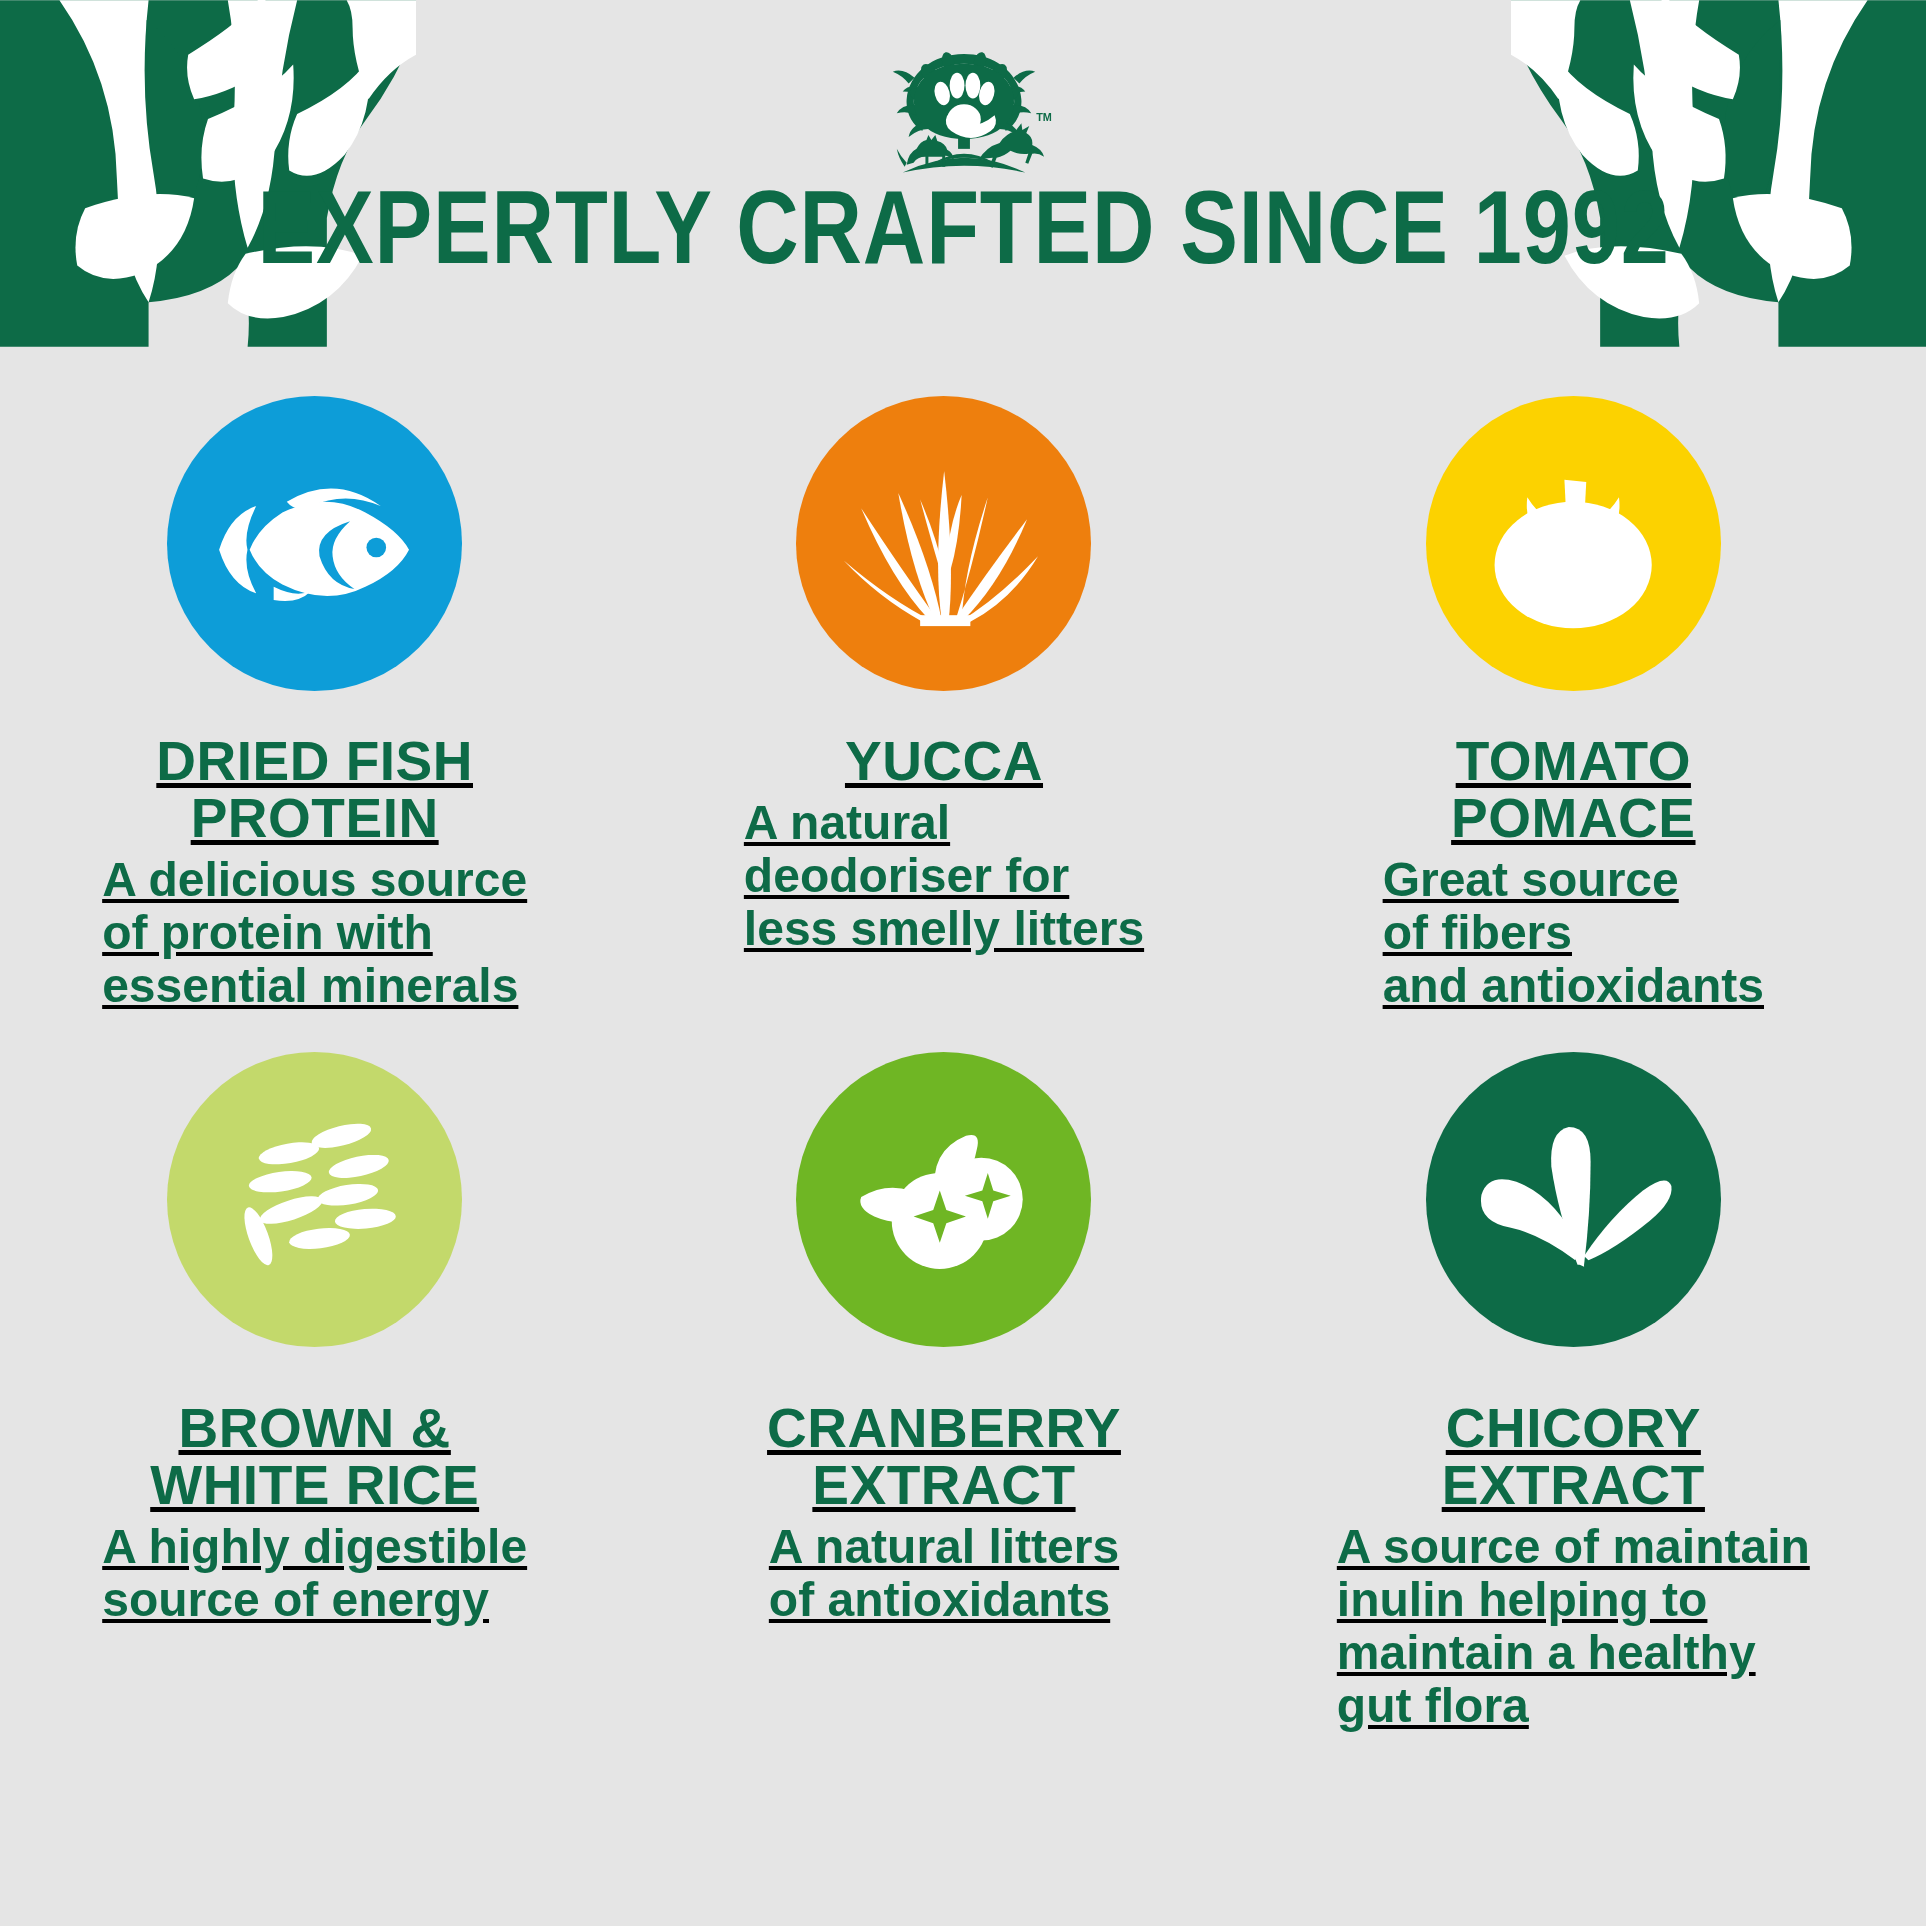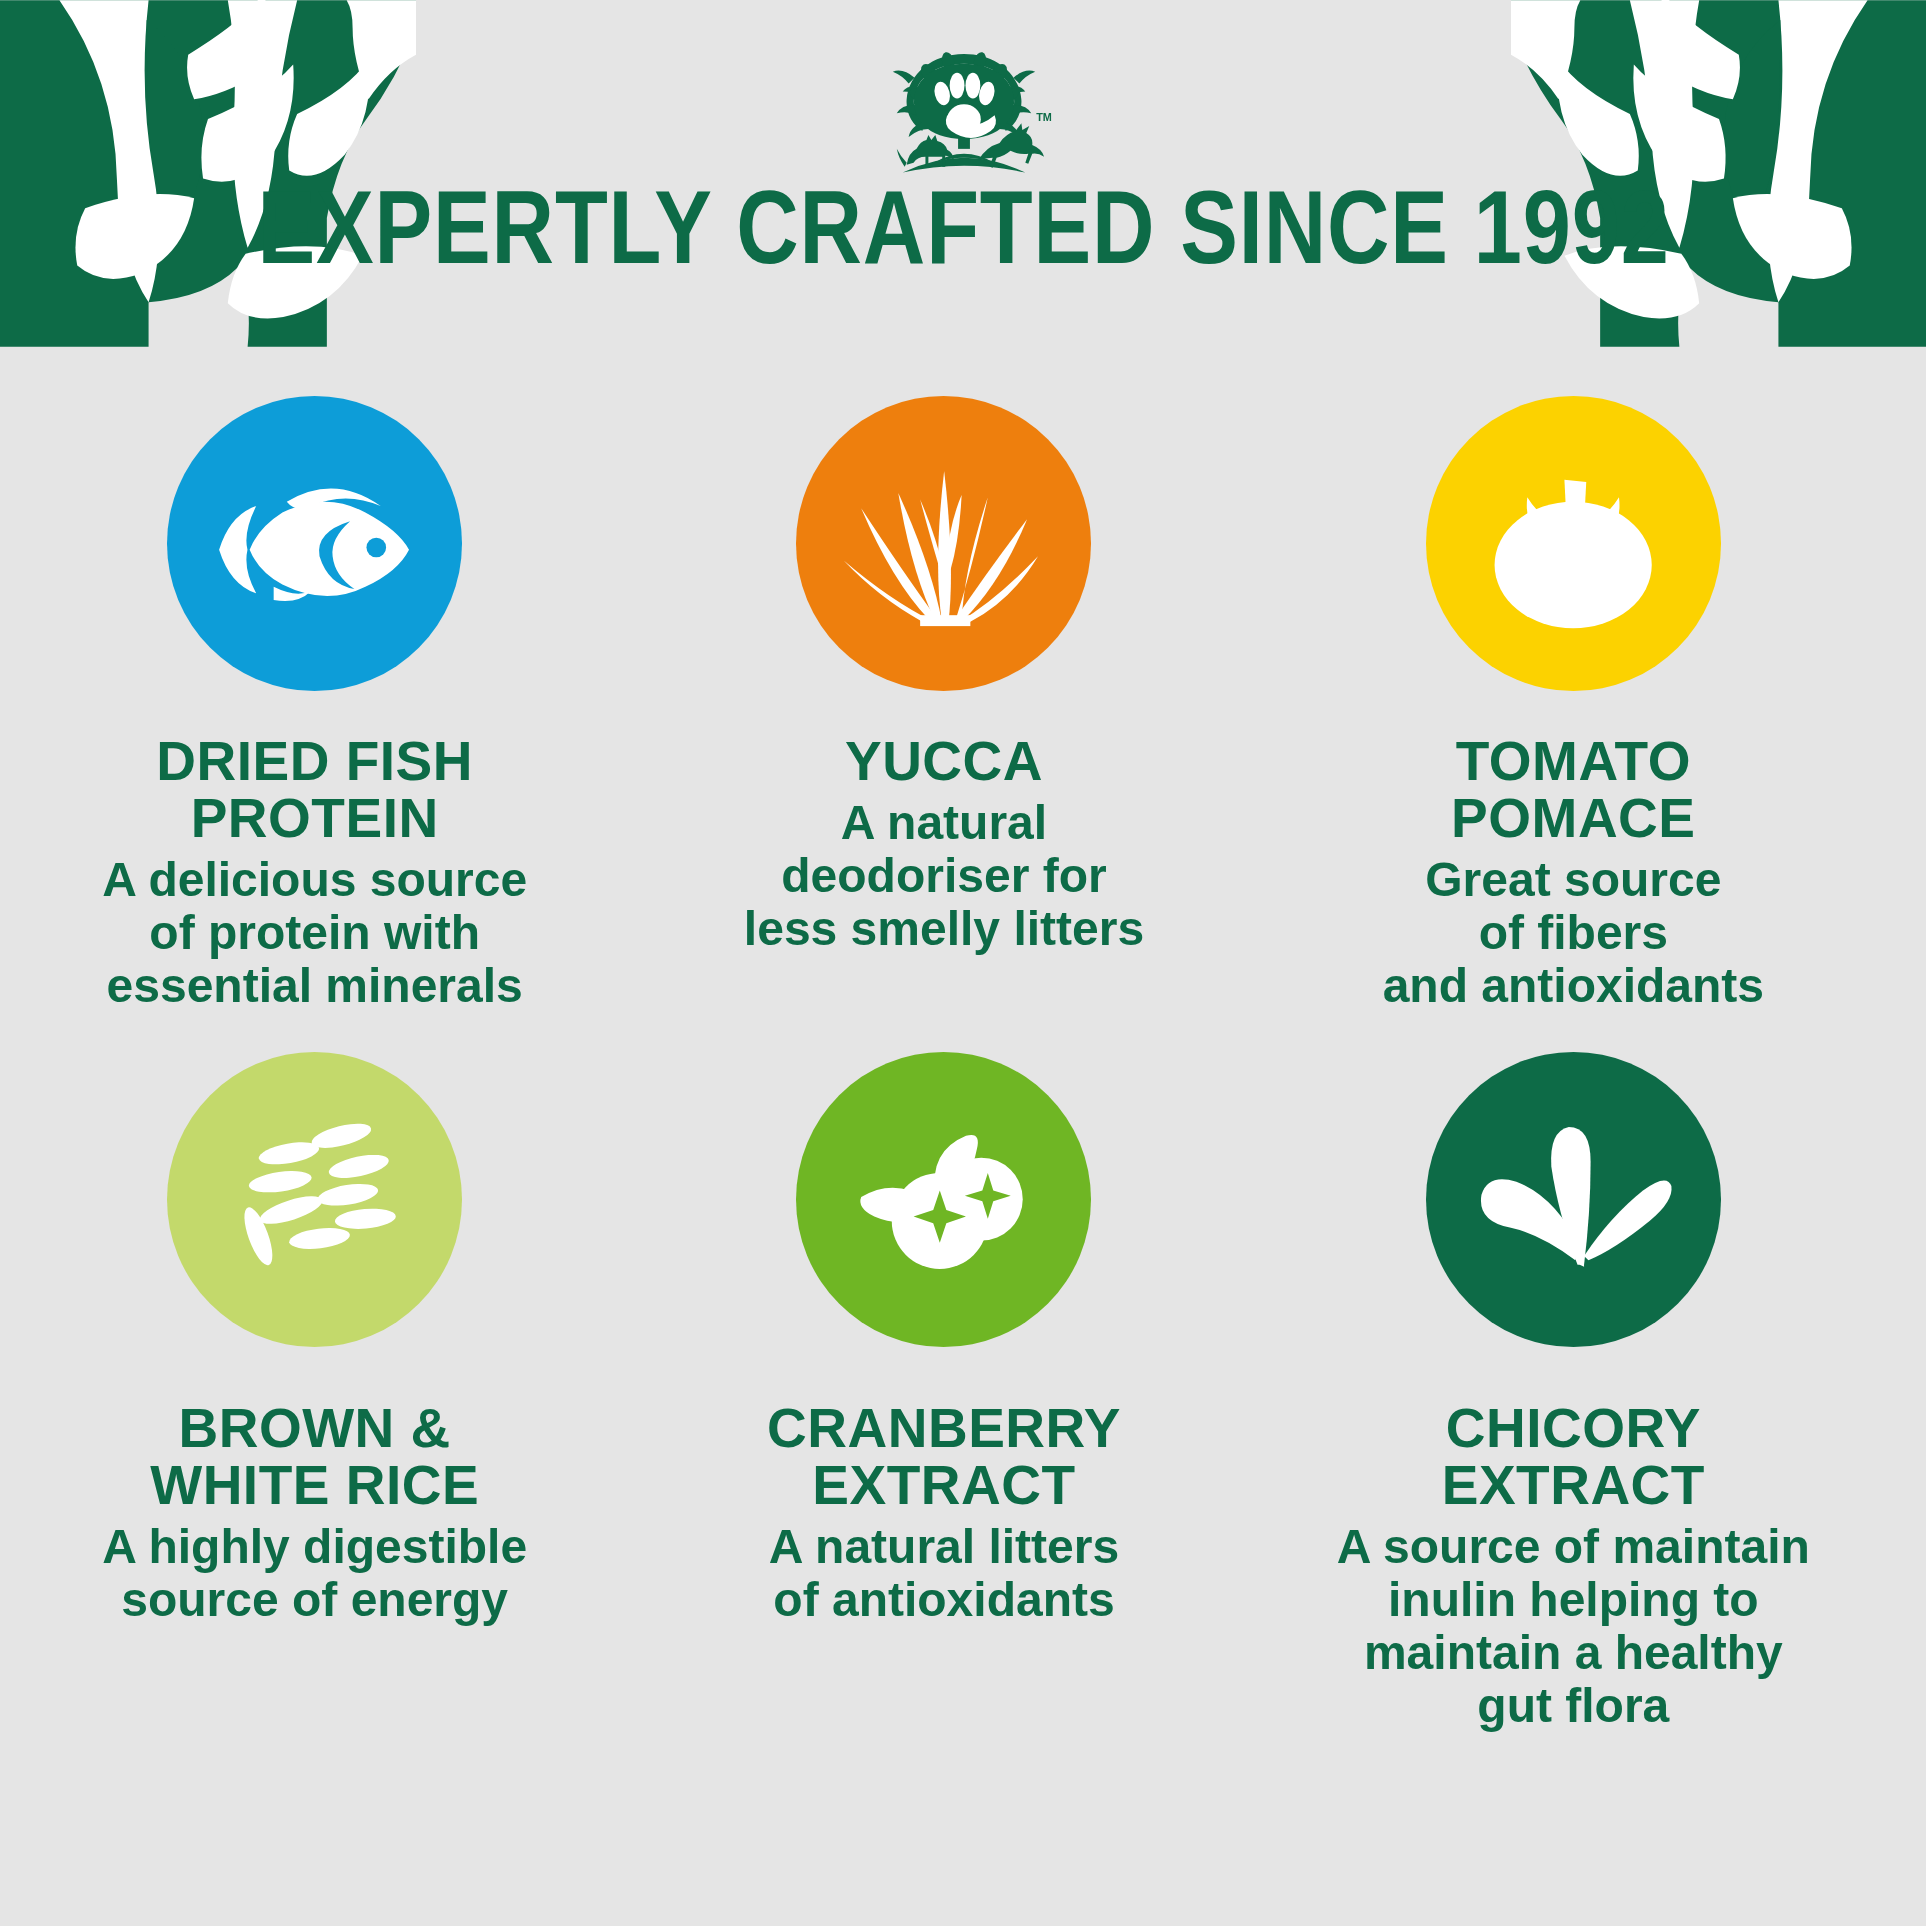--- a/index.html
+++ b/index.html
@@ -55,20 +55,21 @@
 
   
   .grid {
     position:absolute;
     left:0; top:396px;
     width:1888px;
     display:grid;
     grid-template-columns:repeat(3,1fr);
     grid-template-rows:auto auto;
     row-gap:40px;
+    text-decoration:underline;
   }
   .cell {
     display:flex;
     flex-direction:column;
     align-items:center;
     padding:0 30px;
   }
   .icon-circle {
     width:295px; height:295px;
     border-radius:50%;
@@ -87,21 +88,21 @@
     text-align:center;
     text-transform:uppercase;
     max-width:515px;
   }
   .cell-desc {
     margin-top:6px;
     font-weight:bold;
     font-size:48px;
     line-height:53px;
     color:#0D6B47;
-    text-align:center;
+    text-align:left;
     max-width:535px;
   }
   .row2 .cell-title { margin-top:53px; }
 </style>
 </head>
 <body>
 
 <div id="page">
 
   <div class="header-band">

